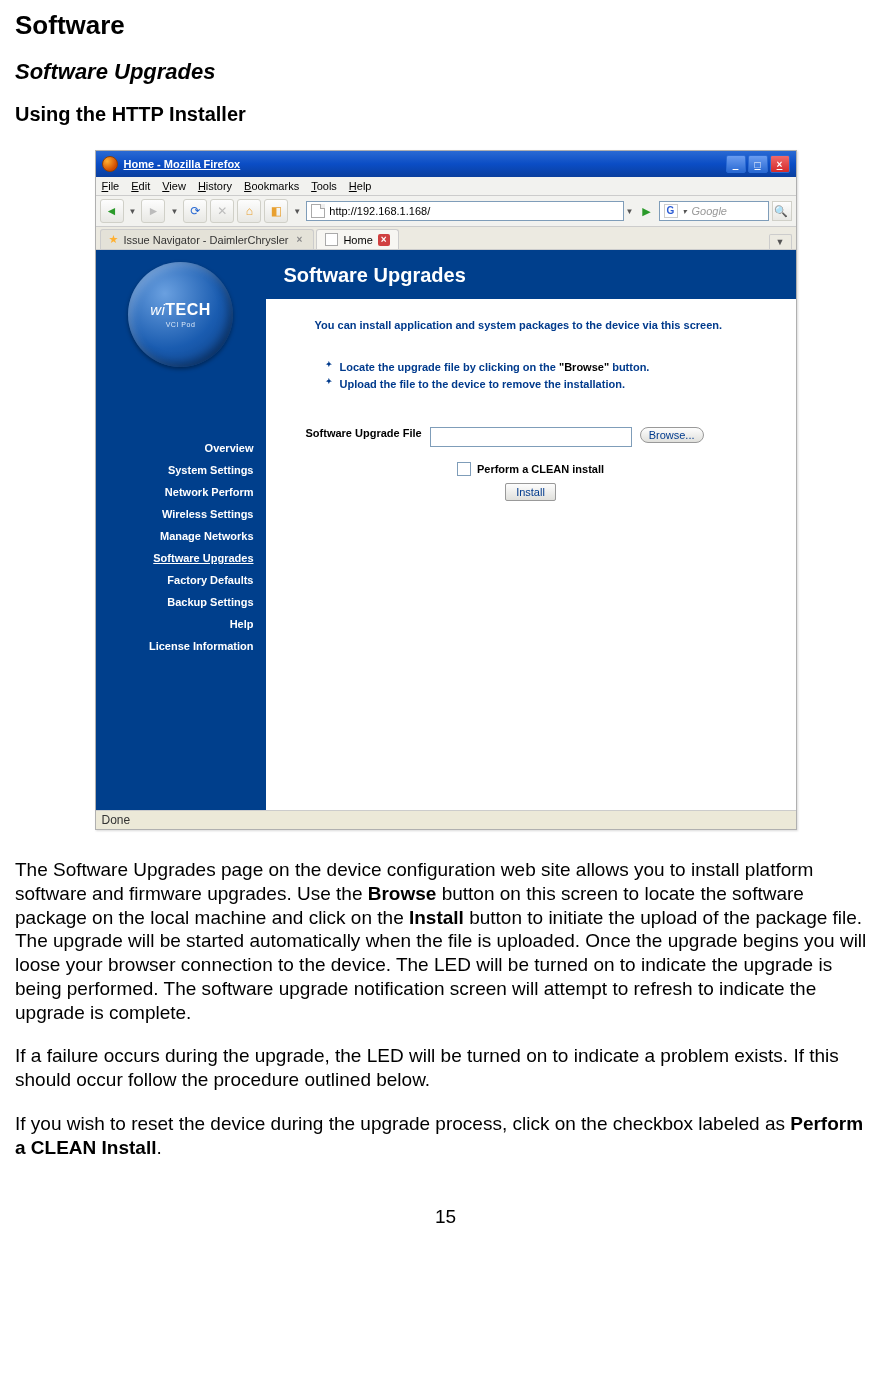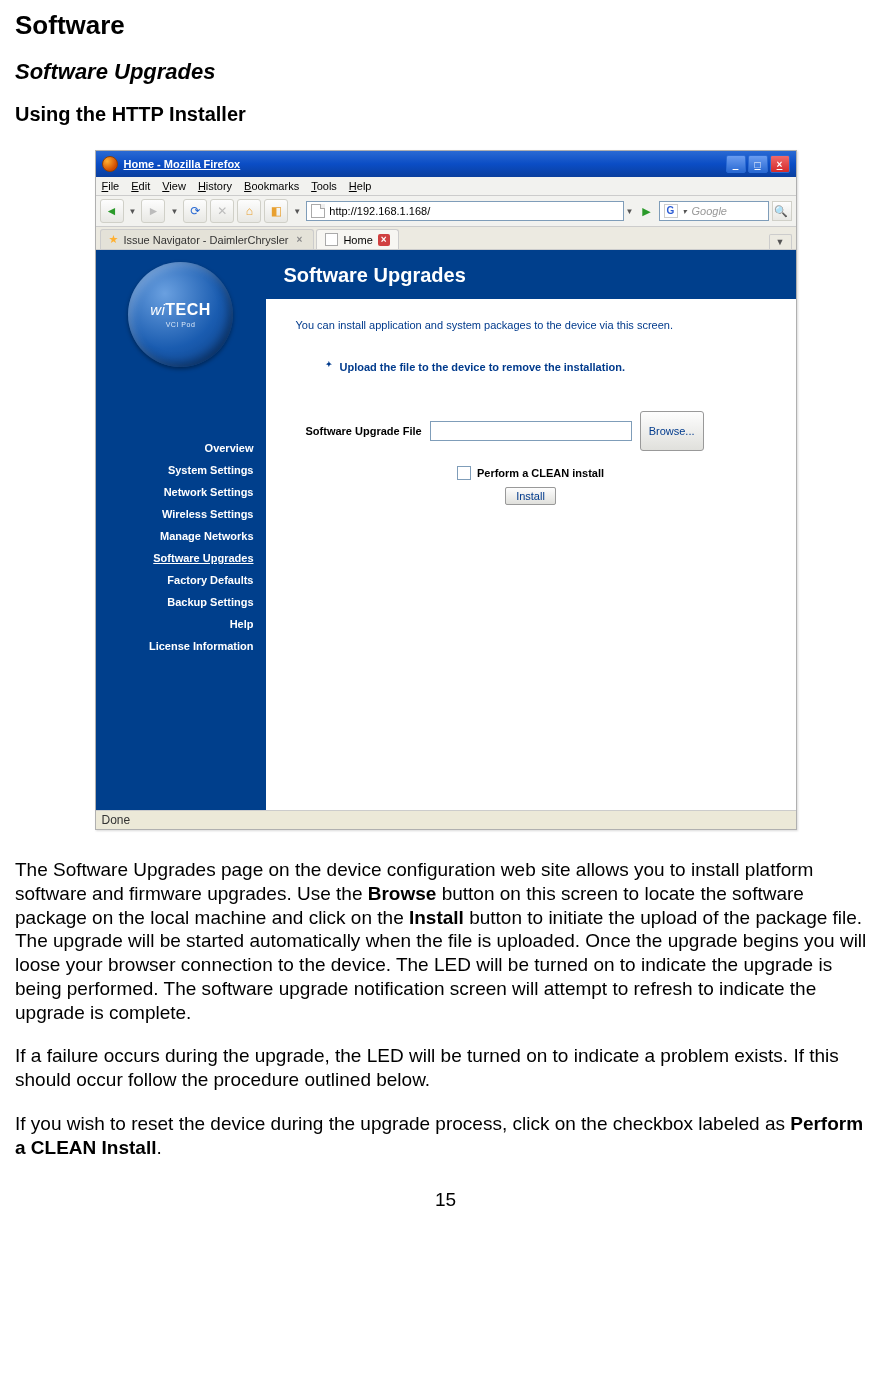--- a/index.html
+++ b/index.html
@@ -292,23 +292,24 @@
     font-size: 20px;
     font-weight: bold;
     padding: 14px 18px 12px 18px;
   }
   .panel-body {
     padding: 20px 30px 20px 30px;
     font-size: 11px;
     color: #003a8c;
   }
   .intro-text {
-    font-weight: normal;
+    font-weight: bold;
     color: #003a8c;
     margin-bottom: 28px;
+    margin-left: 19px;
   }
   .section-heading {
     font-weight: bold;
     color: #003a8c;
     font-size: 12px;
     margin-bottom: 10px;
   }
   .bullet-list {
     margin: 0 0 35px 30px;
     padding: 0;
@@ -325,43 +326,43 @@
     content: "✦";
     position: absolute;
     left: 0;
     top: 0;
     color: #003a8c;
     font-size: 8px;
   }
   .bullet-list .quoted { color: #000; }
   .form-row {
     display: flex;
-    align-items: center;
+    align-items: flex-start;
     gap: 8px;
     margin-bottom: 15px;
     justify-content: flex-start;
     padding-left: 10px;
   }
   .form-label {
     font-weight: bold;
     color: #000;
     white-space: nowrap;
   }
   .text-input {
     width: 200px;
     height: 18px;
     border: 1px solid #7f9db9;
     background: #fff;
   }
   .browse-btn {
     border: 1px solid #999;
     background: linear-gradient(#fdfdfd,#e0e0dc);
-    padding: 13px 8px;
-    font-size: 11px;
-    border-radius: 3px;
+    padding: 1px 8px;
+    font-size: 11px;
+    border-radius: 8px;
   }
   .checkbox-row {
     display: flex;
     align-items: center;
     justify-content: center;
     gap: 6px;
     margin-bottom: 10px;
   }
   .checkbox {
     width: 12px; height: 12px;
@@ -399,21 +400,21 @@
   }
   .body-text {
     font-size: 19px;
     line-height: 1.25;
     margin-bottom: 20px;
   }
   .body-text .bold { font-weight: bold; }
   .page-num {
     text-align: center;
     font-size: 19px;
-    margin-top: 30px;
+    margin-top: 47px;
   }
 </style>
 </head>
 <body>
 
 <div class="page">
 
   <h1 class="software">Software</h1>
   <h2 class="upgrades">Software Upgrades</h2>
   <h3 class="using">Using the HTTP Installer</h3>
@@ -484,34 +485,37 @@
       </div>
 
       <div class="content-area">
         <div class="sidebar">
           <div class="logo-badge">
             <div class="logo-text-main"><span class="wi">wi</span>TECH</div>
             <div class="logo-text-sub">VCI Pod</div>
           </div>
           <a href="#">Overview</a>
           <a href="#">System Settings</a>
-          <a href="#">Network Settings</a>
+          <a href="#">Network Perform</a>
           <a href="#">Wireless Settings</a>
           <a href="#">Manage Networks</a>
           <a href="#" class="selected">Software Upgrades</a>
           <a href="#">Factory Defaults</a>
           <a href="#">Backup Settings</a>
           <a href="#">Help</a>
           <a href="#">License Information</a>
         </div>
         <div class="main-panel">
           <div class="panel-title">Software Upgrades</div>
           <div class="panel-body">
             <div class="intro-text">You can install application and system packages to the device via this screen.</div>
             <ul class="bullet-list">
+              <li>
+                <span>Locate the upgrade file by clicking on the </span><span class="quoted">"Browse"</span><span> button.</span>
+              </li>
               <li>Upload the file to the device to remove the installation.</li>
             </ul>
             <div class="form-row">
               <span class="form-label">Software Upgrade File</span>
               <span class="text-input"></span>
               <span class="browse-btn">Browse...</span>
             </div>
             <div class="checkbox-row">
               <span class="checkbox"></span>
               <span class="checkbox-label">Perform a CLEAN install</span>

